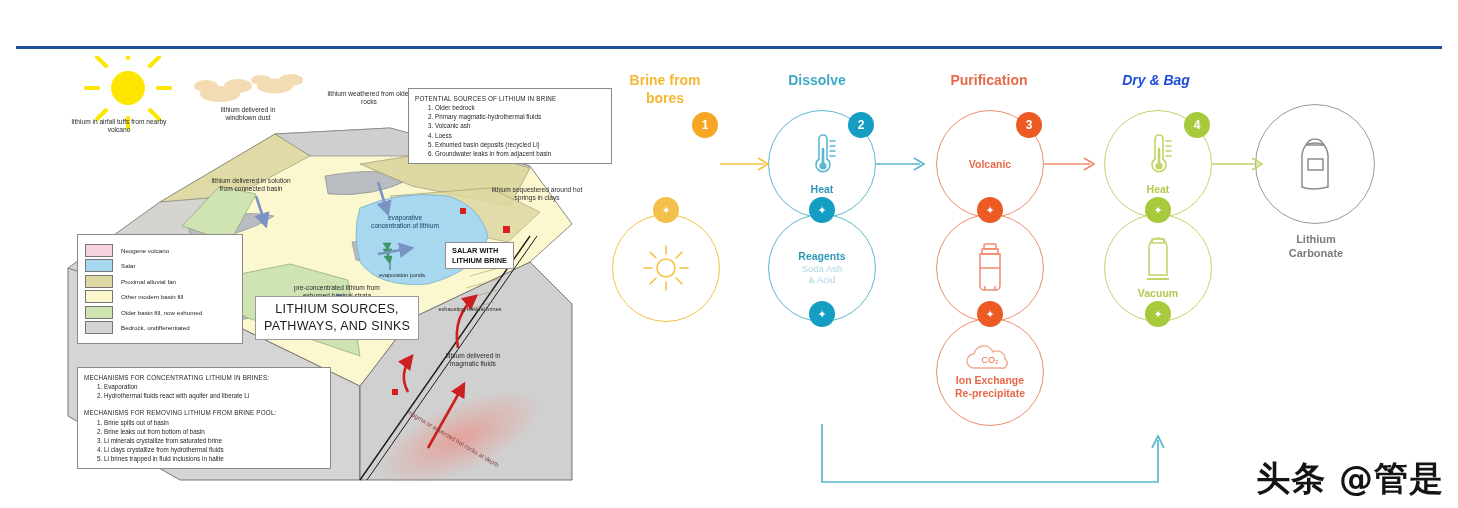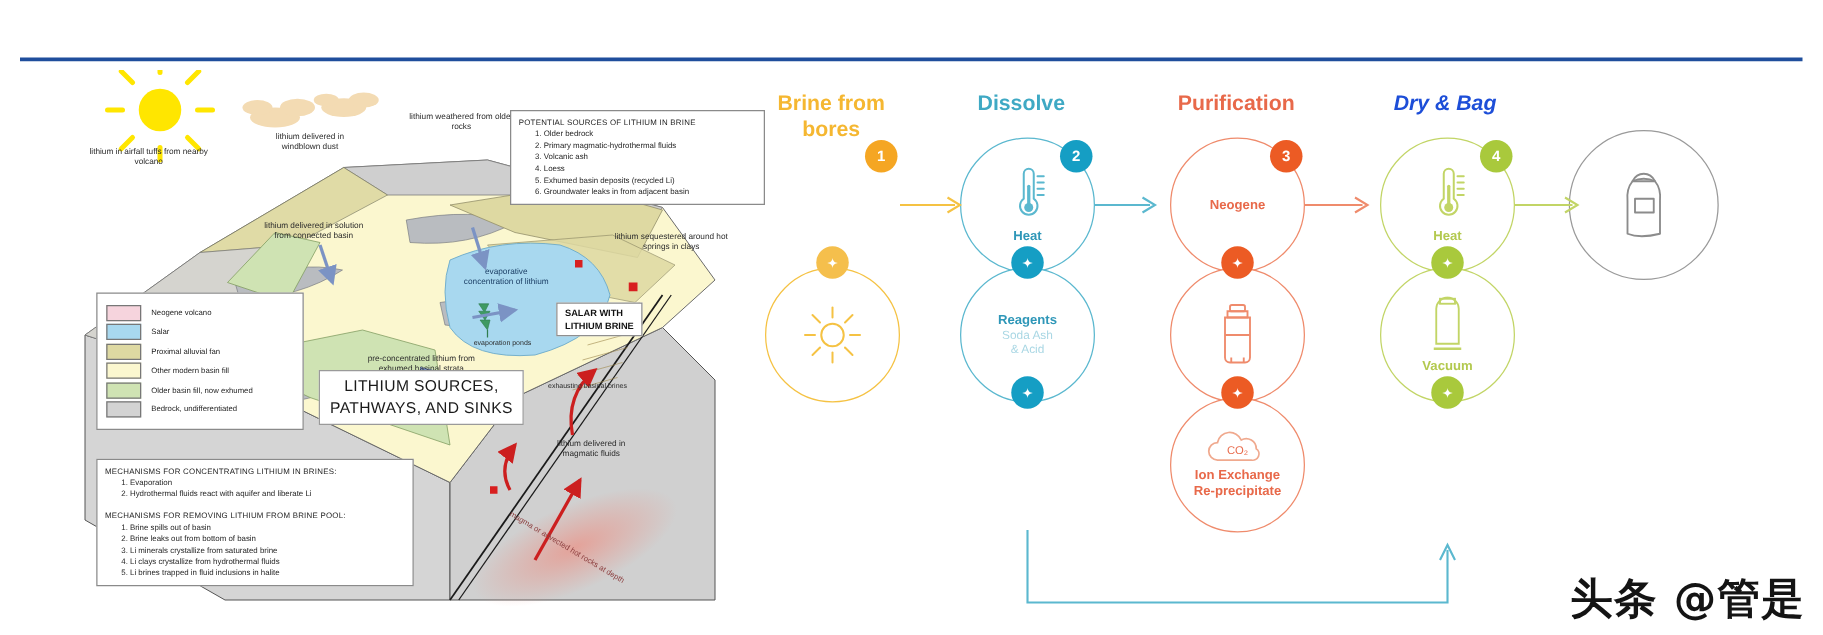--- a/index.html
+++ b/index.html
@@ -65,21 +65,21 @@
   #sources-box{left:348px;top:32px;width:190px;}
   #mech-box{left:17px;top:311px;width:240px;}
   .rot-lbl{
     position:absolute;font-size:6.2px;color:#8d4040;
     transform:rotate(31deg);transform-origin:left top;white-space:nowrap;
   }
 
   
   #flow{position:absolute;left:600px;top:0;width:858px;height:452px;}
   .col-head{
-    position:absolute;font-size:17px;font-weight:bold;
+    position:absolute;font-size:14px;font-weight:bold;
     text-align:center;line-height:1.25;white-space:pre-line;
   }
   .node{
     position:absolute;border-radius:50%;background:#fff;
     display:flex;flex-direction:column;align-items:center;
     justify-content:center;box-sizing:border-box;
   }
   .node .lab{
     font-size:10.5px;font-weight:bold;text-align:center;line-height:1.2;
   }
@@ -377,21 +377,21 @@
     </div>
     <div class="plus" style="left:209px;top:245px;width:26px;height:26px;background:#159ec4;">✦</div>
     <svg class="arrow" style="left:274px;top:96px;" width="60" height="24">
       <g stroke="#5bb8cf" stroke-width="1.7" fill="none">
           <line x1="2" y1="12" x2="46" y2="12"></line>
           <path d="M40,6 L50,12 L40,18"></path>
         </g>
     </svg>
 
     <div class="node" style="left:336px;top:54px;width:108px;height:108px;border:1.6px solid #ef8b6c;">
-      <span class="lab" style="color:#e8694a;">Neogene</span>
+      <span class="lab" style="color:#e8694a;">Volcanic</span>
     </div>
     <div class="badge" style="left:416px;top:56px;width:26px;height:26px;background:#ec5b24;">
       <span>3</span>
     </div>
     <div class="plus" style="left:377px;top:141px;width:26px;height:26px;background:#ec5b24;">✦</div>
     <div class="node" style="left:336px;top:158px;width:108px;height:108px;border:1.6px solid #ef8b6c;">
       <span class="icon-wrap">
         <svg width="34" height="52" viewBox="0 0 34 52">
             <g stroke="#ef8b6c" fill="none" stroke-width="1.5">
           <rect x="11" y="2" width="12" height="5" rx="1.5"></rect>
@@ -467,20 +467,22 @@
     <div class="node" style="left:655px;top:48px;width:120px;height:120px;border:1.4px solid #9a9a9a;">
       <span class="icon-wrap">
         <svg width="44" height="58" viewBox="0 0 44 58">
             <g stroke="#8c8c8c" fill="none" stroke-width="1.5" stroke-linejoin="round">
           <path d="M13,10 q3,-6 9,-6 q6,0 9,6 q-4,-2 -9,-2 q-5,0 -9,2 z"></path>
           <path d="M13,10 q-5,6 -4,16 l0,26 q10,4 26,0 l0,-26 q1,-10 -4,-16 z"></path>
           <rect x="15" y="24" width="15" height="11"></rect>
         </g>
           </svg>
       </span>
+      <span style="position:absolute;left:-10px;top:128px;width:140px;font-size:11px;font-weight:bold;color:#7c7c7c;text-align:center;line-height:1.25;white-space:pre-line;">Lithium
+Carbonate</span>
     </div>
 
     <svg class="arrow" style="left:210px;top:364px;" width="370" height="80">
       <g stroke="#5bb8cf" stroke-width="1.7" fill="none">
         <path d="M12,4 L12,62 L348,62 L348,20"></path>
         <path d="M342,28 L348,16 L354,28"></path>
       </g>
     </svg>
   </div>
 

